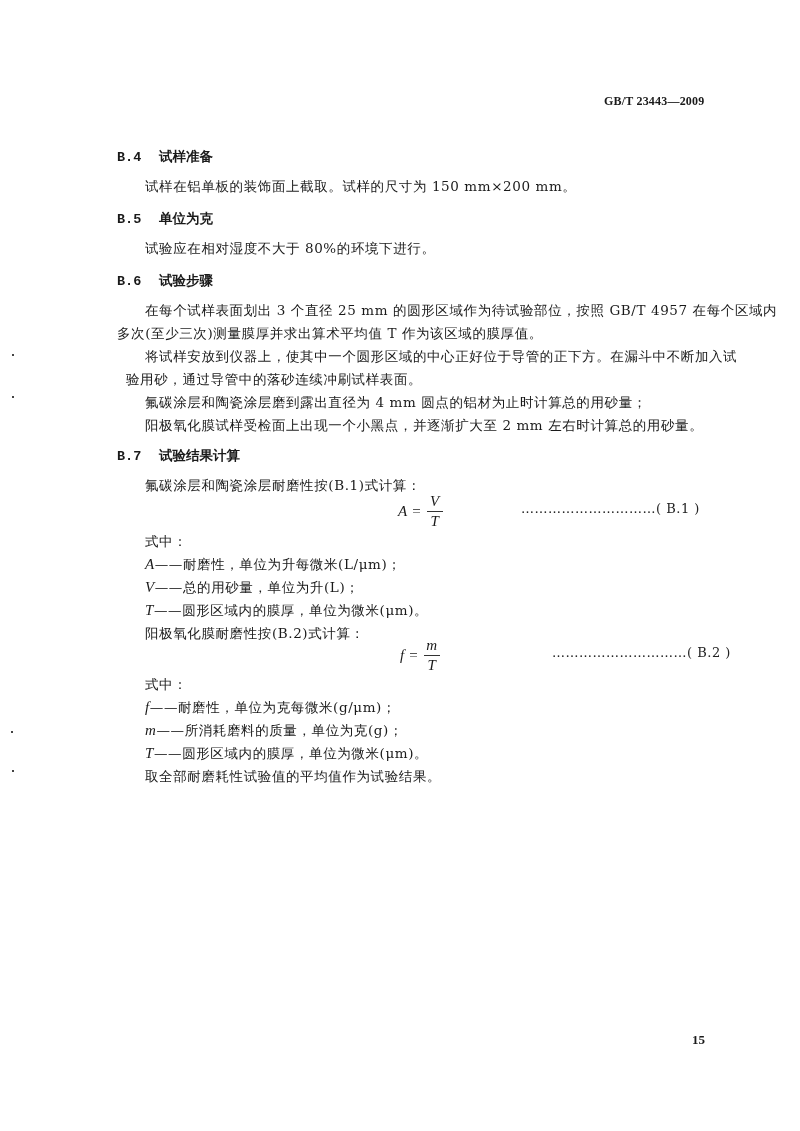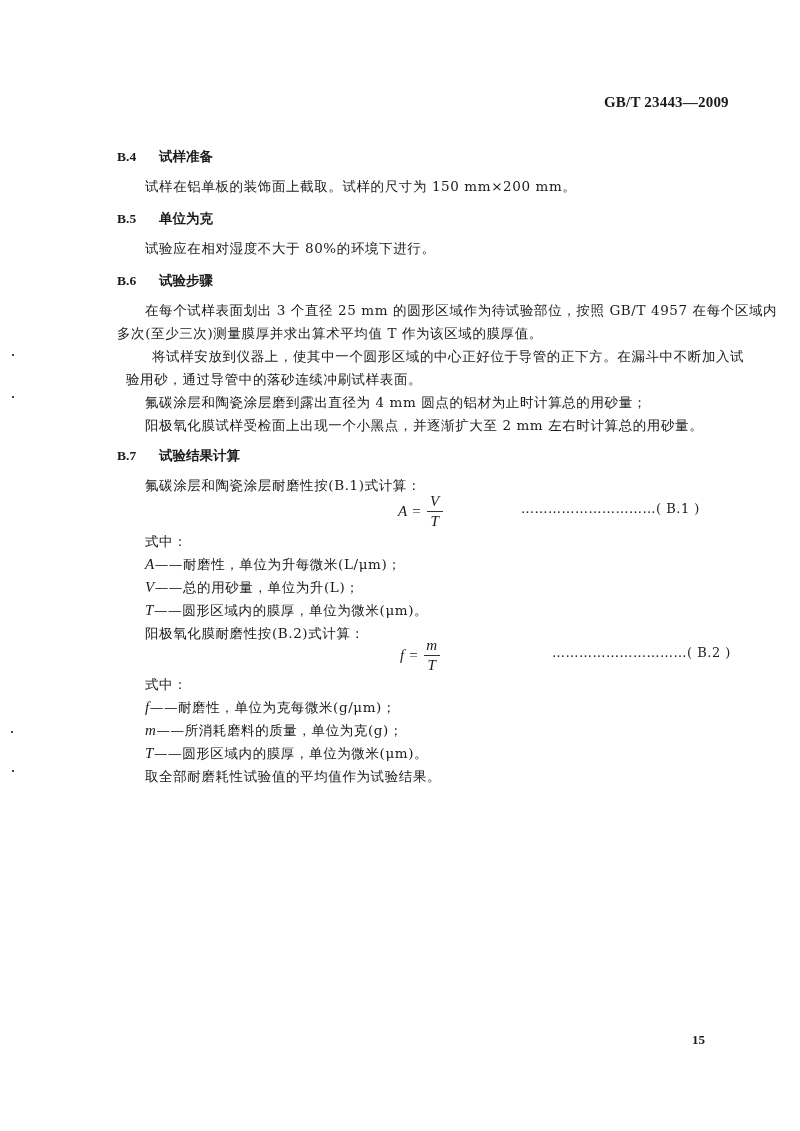--- a/index.html
+++ b/index.html
@@ -3,25 +3,25 @@
 <meta charset="utf-8">
 <style>
   html, body { margin: 0; padding: 0; }
   body {
     width: 800px; height: 1131px; background: #ffffff; position: relative;
     overflow: hidden; color: #1a1a1a;
     font-family: "DejaVu Serif", "Liberation Serif", serif;
   }
   .abs { position: absolute; white-space: nowrap; }
   .header-code {
-    left: 604px; top: 94px; font-size: 15px; font-weight: bold;
+    left: 604px; top: 94px; font-size: 12px; font-weight: bold;
     font-family: "Liberation Serif", "DejaVu Serif", serif; letter-spacing: 0.2px;
   }
   .sec { font-size: 13.5px; font-weight: bold; }
-  .sec .no { display: inline-block; width: 42px; font-family: Liberation Serif, serif; }
+  .sec .no { display: inline-block; width: 42px; font-family: Liberation Mono, monospace; }
   .p { font-size: 13.5px; letter-spacing: 0.6px; }
   .ital { font-style: italic; font-family: "Liberation Serif", serif; font-size: 15px; }
   .formula { font-size: 15px; font-family: "Liberation Serif", serif; display: flex; align-items: center; }
   .frac { display: inline-flex; flex-direction: column; align-items: center; margin-left: 6px; line-height: 1; }
   .frac .num, .frac .den { font-style: italic; font-size: 15px; padding: 0 2px; }
   .frac .bar { width: 16px; border-top: 1px solid #333; margin: 2px 0; }
   .eqno { font-size: 13px; letter-spacing: 0.5px; color: #222; }
   .page-no { left: 692px; top: 1032px; font-size: 13px; font-weight: bold; font-family: Liberation Serif, serif; }
   .speck { position: absolute; width: 2px; height: 2px; background: #444; }
 </style>
@@ -38,21 +38,21 @@
 <div class="abs sec" style="left:117px; top:210px;">
   <span class="no">B.5</span><span>单位为克</span>
 </div>
 <div class="abs p" style="left:145px; top:240px;">试验应在相对湿度不大于 80%的环境下进行。</div>
 
 <div class="abs sec" style="left:117px; top:272px;">
   <span class="no">B.6</span><span>试验步骤</span>
 </div>
 <div class="abs p" style="left:145px; top:302px;">在每个试样表面划出 3 个直径 25 mm 的圆形区域作为待试验部位，按照 GB/T 4957 在每个区域内</div>
 <div class="abs p" style="left:117px; top:325px;">多次(至少三次)测量膜厚并求出算术平均值 T 作为该区域的膜厚值。</div>
-<div class="abs p" style="left:152px; top:348px;">将试样安放到仪器上，使其中一个圆形区域的中心正好位于导管的正下方。在漏斗中不断加入试</div>
+<div class="abs p" style="left:145px; top:348px;">将试样安放到仪器上，使其中一个圆形区域的中心正好位于导管的正下方。在漏斗中不断加入试</div>
 <div class="abs p" style="left:126px; top:371px;">验用砂，通过导管中的落砂连续冲刷试样表面。</div>
 <div class="abs p" style="left:145px; top:394px;">氟碳涂层和陶瓷涂层磨到露出直径为 4 mm 圆点的铝材为止时计算总的用砂量；</div>
 <div class="abs p" style="left:145px; top:417px;">阳极氧化膜试样受检面上出现一个小黑点，并逐渐扩大至 2 mm 左右时计算总的用砂量。</div>
 
 <div class="abs sec" style="left:117px; top:447px;">
   <span class="no">B.7</span><span>试验结果计算</span>
 </div>
 <div class="abs p" style="left:145px; top:477px;">氟碳涂层和陶瓷涂层耐磨性按(B.1)式计算：</div>
 
 <div class="abs formula" style="left:398px; top:494px;">

